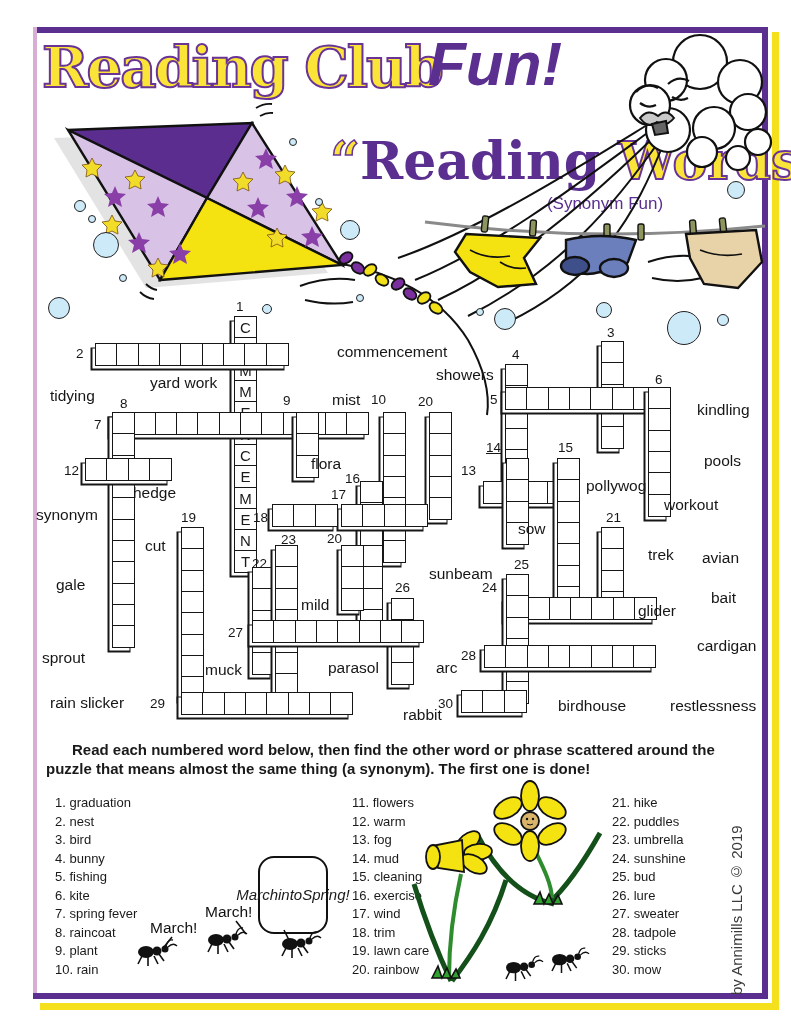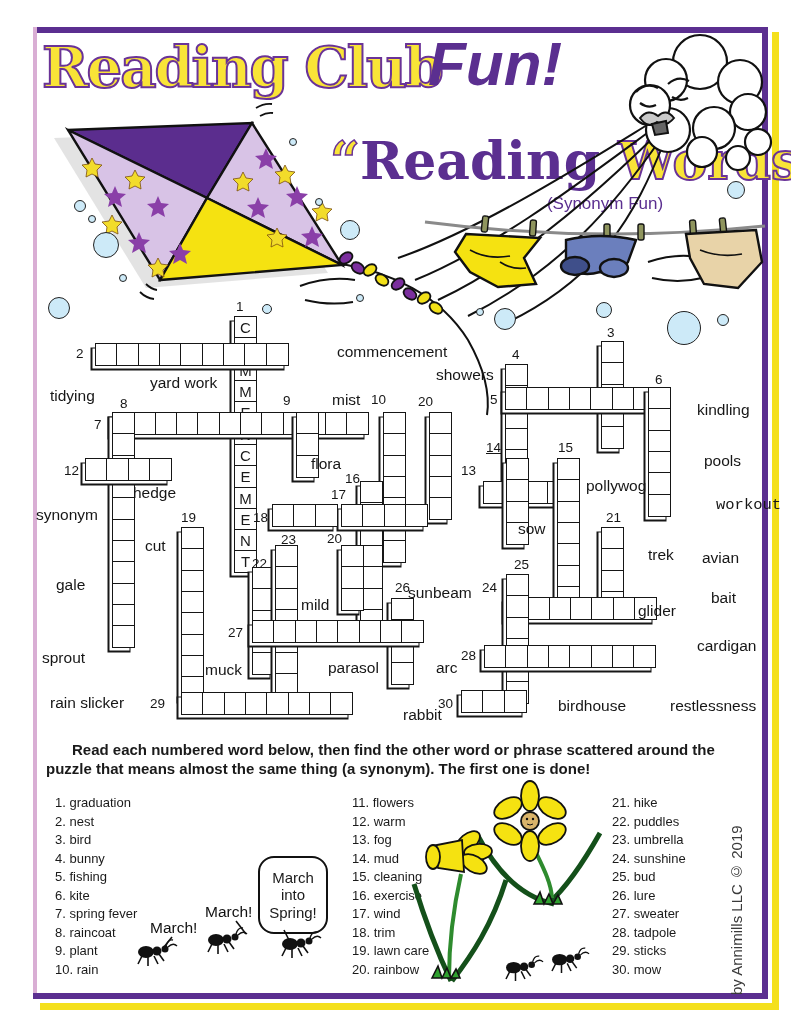--- a/index.html
+++ b/index.html
@@ -34,22 +34,22 @@
   .word.d .cell + .cell{margin-top:-1.7px;}
   .pnum{position:absolute;font-size:13.5px;color:#161616;}
   .plabel{position:absolute;font-size:15.5px;color:#161616;white-space:nowrap;}
   .bubble{position:absolute;border-radius:50%;background:#cdeaf8;border:1.6px solid #222;}
   
   .instructions{position:absolute;left:46px;top:740px;width:700px;font-size:15px;
     font-weight:bold;line-height:1.28;text-indent:26px;}
   .clue-col{position:absolute;font-size:13px;line-height:18.55px;white-space:nowrap;}
   .march{position:absolute;font-size:15.5px;color:#111;white-space:nowrap;}
   .speech{position:absolute;left:258px;top:856px;width:66px;height:74px;border:2.5px solid #111;
-    border-radius:16px;background:#fff;display:flex;flex-direction:column;align-items:center;
-    justify-content:center;font-size:15px;line-height:1.15;text-align:center;}
+    border-radius:16px;background:#fff;display:flex;align-items:center;
+    justify-content:center;font-size:15px;line-height:1.15;text-align:center;font-style:italic;}
   .credit{position:absolute;left:728px;top:845px;height:150px;writing-mode:vertical-rl;
     transform:rotate(180deg);font-size:15px;color:#3a3a3a;white-space:nowrap;}
   svg{position:absolute;overflow:visible;}
 </style>
 </head>
 <body>
 
 <div class="bar" style="left:36px;top:27px;width:732px;height:6px;"></div>
 <div class="bar" style="left:762px;top:27px;width:6px;height:972px;"></div>
 <div class="bar" style="left:33px;top:993px;width:735px;height:6px;"></div>
@@ -471,31 +471,31 @@
     <span class="pnum" style="left: 461px; top: 648px;">28</span>
     <span class="pnum" style="left: 150px; top: 696px;">29</span>
     <span class="pnum" style="left: 438px; top: 696px;">30</span>
     <span class="plabel" style="left: 337px; top: 343px;">commencement</span>
     <span class="plabel" style="left: 150px; top: 374px;">yard work</span>
     <span class="plabel" style="left: 332px; top: 391px;">mist</span>
     <span class="plabel" style="left: 50px; top: 387px;">tidying</span>
     <span class="plabel" style="left: 436px; top: 366px; text-align: center;">showers</span>
     <span class="plabel" style="left: 697px; top: 401px;">kindling</span>
     <span class="plabel" style="left: 704px; top: 452px;">pools</span>
-    <span class="plabel" style="left: 716px; top: 496px; font-family: Liberation Mono, monospace;">workout</span>
+    <span class="plabel" style="left: 664px; top: 496px;">workout</span>
     <span class="plabel" style="left: 311px; top: 455px;">flora</span>
     <span class="plabel" style="left: 586px; top: 477px;">pollywog</span>
     <span class="plabel" style="left: 133px; top: 484px;">hedge</span>
     <span class="plabel" style="left: 36px; top: 506px;">synonym</span>
     <span class="plabel" style="left: 145px; top: 537px;">cut</span>
     <span class="plabel" style="left: 518px; top: 520px;">sow</span>
     <span class="plabel" style="left: 648px; top: 546px;">trek</span>
     <span class="plabel" style="left: 702px; top: 549px;">avian</span>
     <span class="plabel" style="left: 56px; top: 576px;">gale</span>
-    <span class="plabel" style="left: 408px; top: 565px; margin-top: 19px;">sunbeam</span>
+    <span class="plabel" style="left: 429px; top: 565px;">sunbeam</span>
     <span class="plabel" style="left: 711px; top: 589px;">bait</span>
     <span class="plabel" style="left: 301px; top: 596px;">mild</span>
     <span class="plabel" style="left: 638px; top: 602px;">glider</span>
     <span class="plabel" style="left: 42px; top: 649px;">sprout</span>
     <span class="plabel" style="left: 205px; top: 661px;">muck</span>
     <span class="plabel" style="left: 328px; top: 659px;">parasol</span>
     <span class="plabel" style="left: 436px; top: 659px;">arc</span>
     <span class="plabel" style="left: 697px; top: 637px;">cardigan</span>
     <span class="plabel" style="left: 50px; top: 694px;">rain slicker</span>
     <span class="plabel" style="left: 558px; top: 697px;">birdhouse</span>

